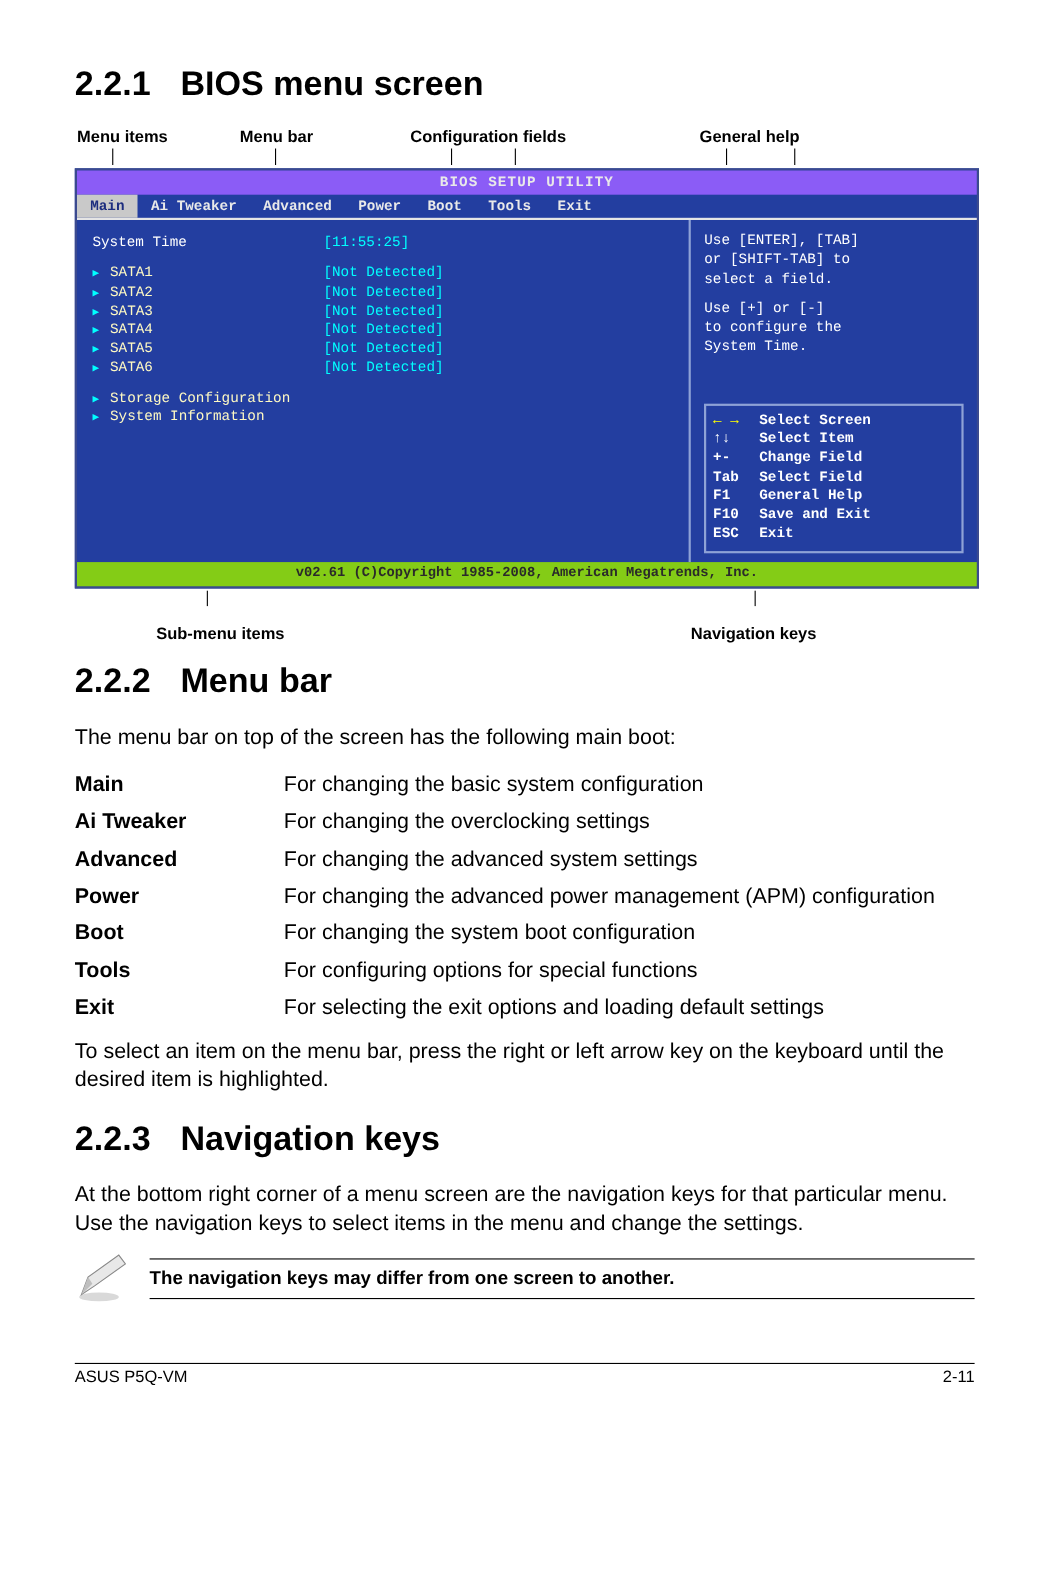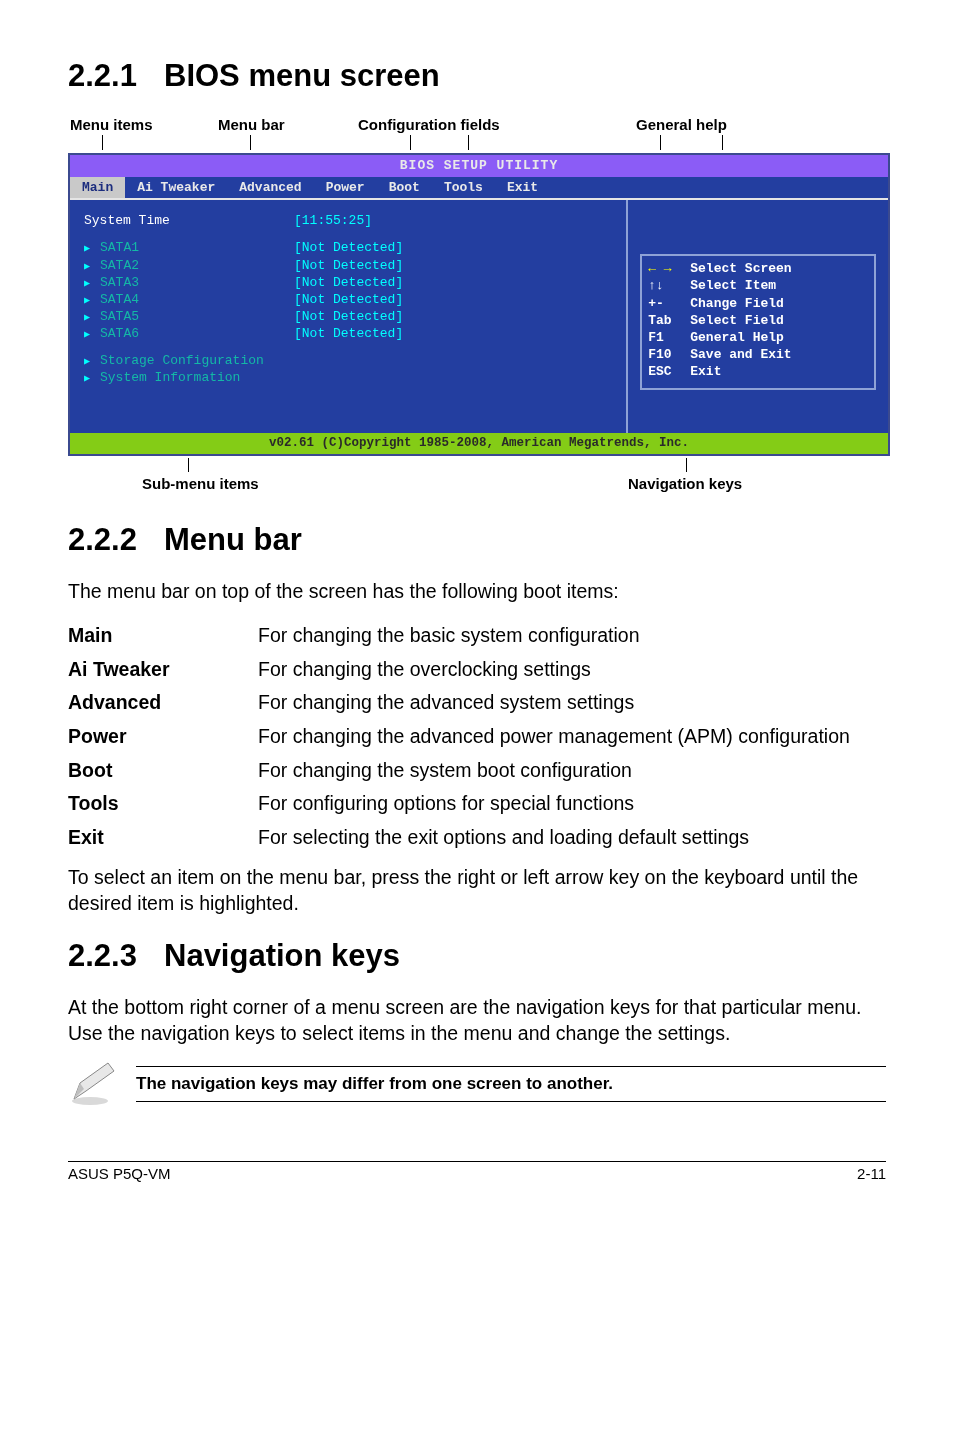--- a/index.html
+++ b/index.html
@@ -28,39 +28,39 @@
   .bios-wrap { border: 2.5px solid #3b4a8f; background:#233ea0; width:100%; font-family: "Courier New", monospace; font-size:13px; }
   .bios-title-bar { background:#8b5cf6; color:#e9e9e9; text-align:center; font-weight:bold; padding:2px 0 3px 0; letter-spacing:1px; }
   .bios-menubar { display:flex; }
   .bios-menubar .mtab { padding:2px 12px; color:#e9e9e9; font-weight:bold; }
   .bios-menubar .mtab.selected { background:#c9c9c9; color:#1c2d7e; }
   .bios-body { display:flex; border-top:2px solid #e5e5e5; }
   .bios-left { flex:0 0 68%; padding:12px 14px 10px 14px; color:#fff; box-sizing:border-box; }
   .bios-right { flex:1; border-left:2px solid #8ea2d6; padding:10px 12px 8px 12px; box-sizing:border-box; }
 
   .bios-left .row { display:flex; }
-  .bios-left .lab { width:210px; color:#14b8a6; }
+  .bios-left .lab { width:210px; color:#fef9c3; }
   .bios-left .lab.white { color:#fff; }
   .bios-left .val { color:#00ffff; }
   .block-gap { height:10px; }
 
   .tri { color:#00ffff; display:inline-block; width:16px; }
   .tri::before { content:"\25B6"; font-size:10px; }
 
   .help-top { color:#fff; }
   .help-panel { margin-top:44px; border:2px solid #8ea2d6; padding:4px 6px 8px 6px; color:#fff; font-weight:bold; }
   .help-panel .hrow { display:flex; }
   .help-panel .hk { width:42px; color:#fff; }
   .help-panel .hd { color:#fff; }
   .help-panel .arrow-h { color:#ff0; }
 
   .bios-footer { background:#84cc16; color:#2a2a2a; text-align:center; font-weight:bold; padding:2px 0 3px 0; font-size:12.5px; }
 
   .bottom-labels { position:relative; height:46px; }
-  .bottom-labels .lbl { position:absolute; font-weight:bold; font-size:15px; top:18px; }
+  .bottom-labels .lbl { position:absolute; font-weight:bold; font-size:15px; top:32px; }
   .bottom-labels .tick { position:absolute; width:1px; height:14px; background:#000; top:2px; }
 
   p.body-text { margin:8px 0 14px 0; }
 
   table.defs { border-collapse:collapse; width:100%; margin-bottom:10px; }
   table.defs td { vertical-align:top; padding:4px 0; }
   table.defs td.term { width:190px; font-weight:bold; }
 
   hr.footline { border:none; border-top:1px solid #000; margin:54px 0 2px 0; }
   .footer-row { display:flex; justify-content:space-between; font-size:15px; }
@@ -76,21 +76,21 @@
 
 <h2 class="section-title">
   <span class="num">2.2.1</span><span>BIOS menu screen</span>
 </h2>
 
 <div class="top-labels">
   <span class="lbl" style="left:2px">Menu items</span>
   <span class="tick" style="left:34px"></span>
   <span class="lbl" style="left:150px">Menu bar</span>
   <span class="tick" style="left:182px"></span>
-  <span class="lbl" style="left:290px">Configuration fields</span>
+  <span class="lbl" style="left:305px">Configuration fields</span>
   <span class="tick" style="left:342px"></span>
     <span class="tick" style="left:400px"></span>
   <span class="lbl" style="left:568px">General help</span>
   <span class="tick" style="left:592px"></span>
     <span class="tick" style="left:654px"></span>
 </div>
 
 <div class="bios-wrap">
   <div class="bios-title-bar">BIOS SETUP UTILITY</div>
   <div class="bios-menubar">
@@ -136,20 +136,29 @@
       <div class="block-gap"></div>
       <div class="row">
           <span class="lab" style="width:auto"><span class="tri"></span><span>Storage Configuration</span></span>
         </div>
       <div class="row">
           <span class="lab" style="width:auto"><span class="tri"></span><span>System Information</span></span>
         </div>
       <div style="height:36px"></div>
     </div>
     <div class="bios-right">
+      <div class="help-top">
+        <div>Use [ENTER], [TAB]</div>
+        <div>or [SHIFT-TAB] to</div>
+        <div>select a field.</div>
+        <div class="block-gap"></div>
+        <div>Use [+] or [-]</div>
+        <div>to configure the</div>
+        <div>System Time.</div>
+      </div>
       <div class="help-panel">
         <div class="hrow">
             <span class="hk arrow-h">← →</span>
             <span class="hd">Select Screen</span>
           </div>
         <div class="hrow">
             <span class="hk">↑↓</span>
             <span class="hd">Select Item</span>
           </div>
         <div class="hrow">
@@ -181,21 +190,21 @@
 <div class="bottom-labels">
   <span class="tick" style="left:120px"></span>
   <span class="lbl" style="left:74px">Sub-menu items</span>
   <span class="tick" style="left:618px"></span>
   <span class="lbl" style="left:560px">Navigation keys</span>
 </div>
 
 <h2 class="section-title" style="margin-top:18px">
   <span class="num">2.2.2</span><span>Menu bar</span>
 </h2>
-<p class="body-text">The menu bar on top of the screen has the following boot items:</p>
+<p class="body-text">The menu bar on top of the screen has the following main boot:</p>
 
 <table class="defs">
   <tbody>
       <tr>
         <td class="term">Main</td>
         <td>For changing the basic system configuration</td>
       </tr>
   <tr>
         <td class="term">Ai Tweaker</td>
         <td>For changing the overclocking settings</td>

